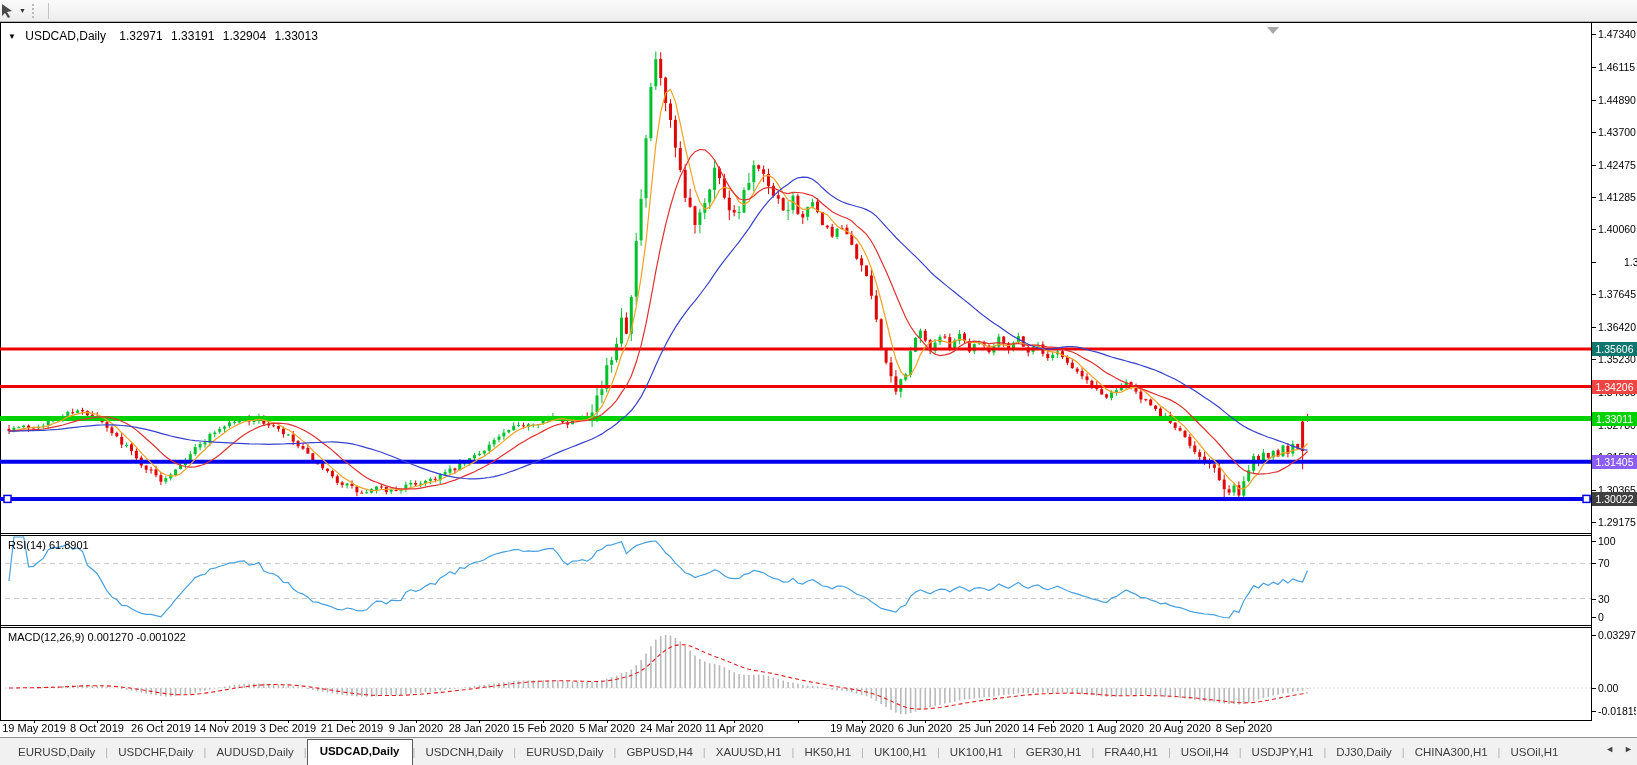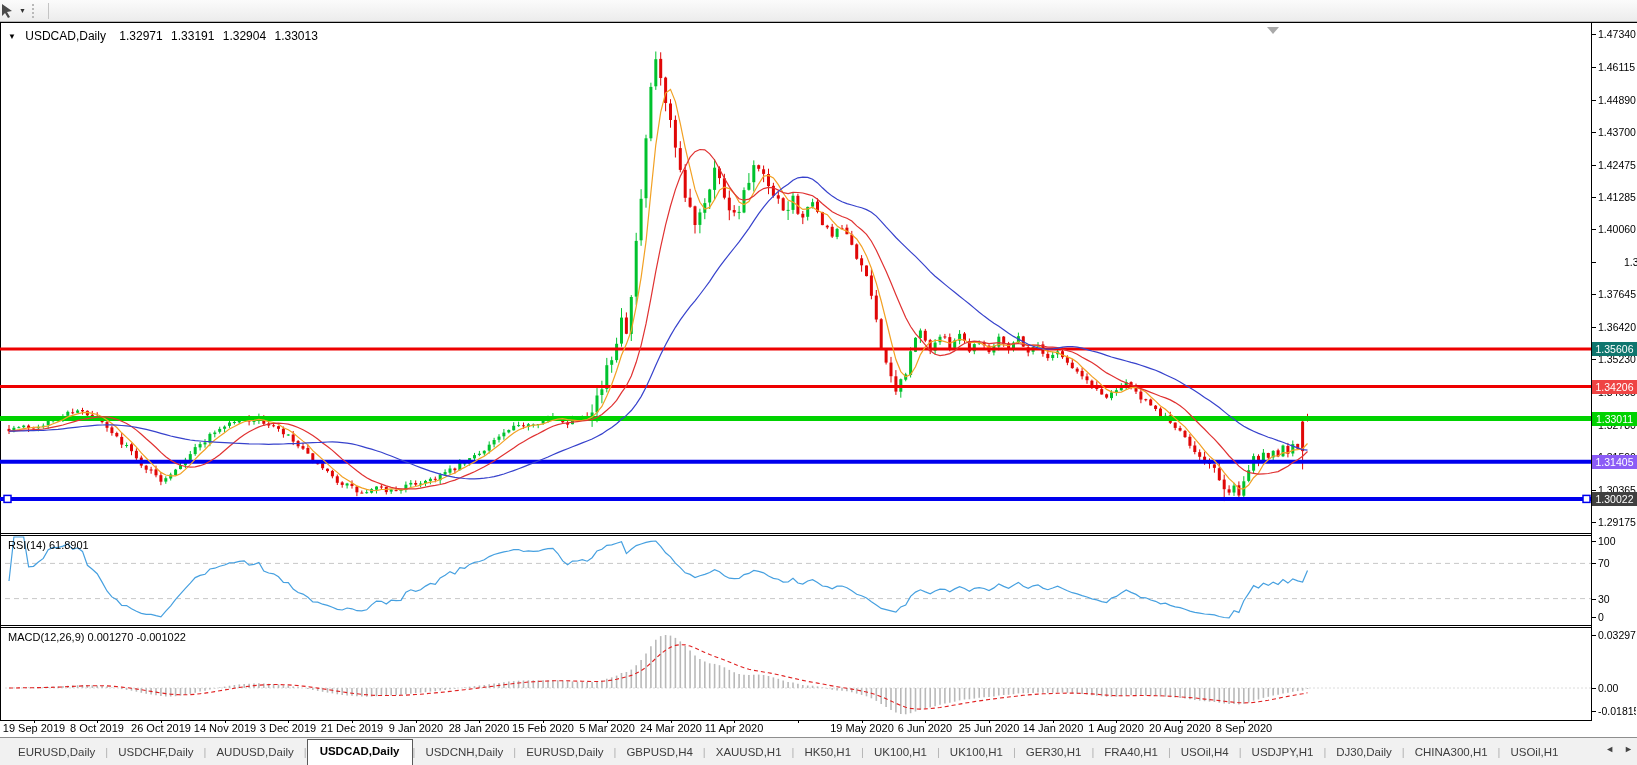--- a/index.html
+++ b/index.html
@@ -956,21 +956,21 @@
     </div>
   <div id="badge-layer">
       <div class="badge" style="top: 342px; background: #0f766e;">1.35606</div>
       <div class="badge" style="top: 380px; background: #ef4444;">1.34206</div>
       <div class="badge" style="top: 412px; background: rgb(0, 210, 0);">1.33011</div>
       <div class="badge" style="top: 455px; background: #8b5cf6;">1.31405</div>
       <div class="badge" style="top: 492px; background: #404040;">1.30022</div>
     </div>
   <div id="date-layer">
       <div class="date-tick" style="left: 34px;"></div>
-      <div class="date-label" style="left: 34px;">19 Sep 2019</div>
+      <div class="date-label" style="left: 34px;">19 May 2019</div>
       <div class="date-tick" style="left: 97px;"></div>
       <div class="date-label" style="left: 97px;">8 Oct 2019</div>
       <div class="date-tick" style="left: 161px;"></div>
       <div class="date-label" style="left: 161px;">26 Oct 2019</div>
       <div class="date-tick" style="left: 225px;"></div>
       <div class="date-label" style="left: 225px;">14 Nov 2019</div>
       <div class="date-tick" style="left: 288px;"></div>
       <div class="date-label" style="left: 288px;">3 Dec 2019</div>
       <div class="date-tick" style="left: 352px;"></div>
       <div class="date-label" style="left: 352px;">21 Dec 2019</div>
@@ -988,21 +988,21 @@
       <div class="date-label" style="left: 734px;">11 Apr 2020</div>
       <div class="date-tick" style="left: 798px;"></div>
       <div class="date-label" style="left: 798px; margin-top: 22px;">30 Apr 2020</div>
       <div class="date-tick" style="left: 862px;"></div>
       <div class="date-label" style="left: 862px;">19 May 2020</div>
       <div class="date-tick" style="left: 925px;"></div>
       <div class="date-label" style="left: 925px;">6 Jun 2020</div>
       <div class="date-tick" style="left: 989px;"></div>
       <div class="date-label" style="left: 989px;">25 Jun 2020</div>
       <div class="date-tick" style="left: 1053px;"></div>
-      <div class="date-label" style="left: 1053px;">14 Jan 2020</div>
+      <div class="date-label" style="left: 1053px;">14 Feb 2020</div>
       <div class="date-tick" style="left: 1116px;"></div>
       <div class="date-label" style="left: 1116px;">1 Aug 2020</div>
       <div class="date-tick" style="left: 1180px;"></div>
       <div class="date-label" style="left: 1180px;">20 Aug 2020</div>
       <div class="date-tick" style="left: 1244px;"></div>
       <div class="date-label" style="left: 1244px;">8 Sep 2020</div>
     </div>
 
   <div id="tabbar">
     <div style="width:8px;"></div>

